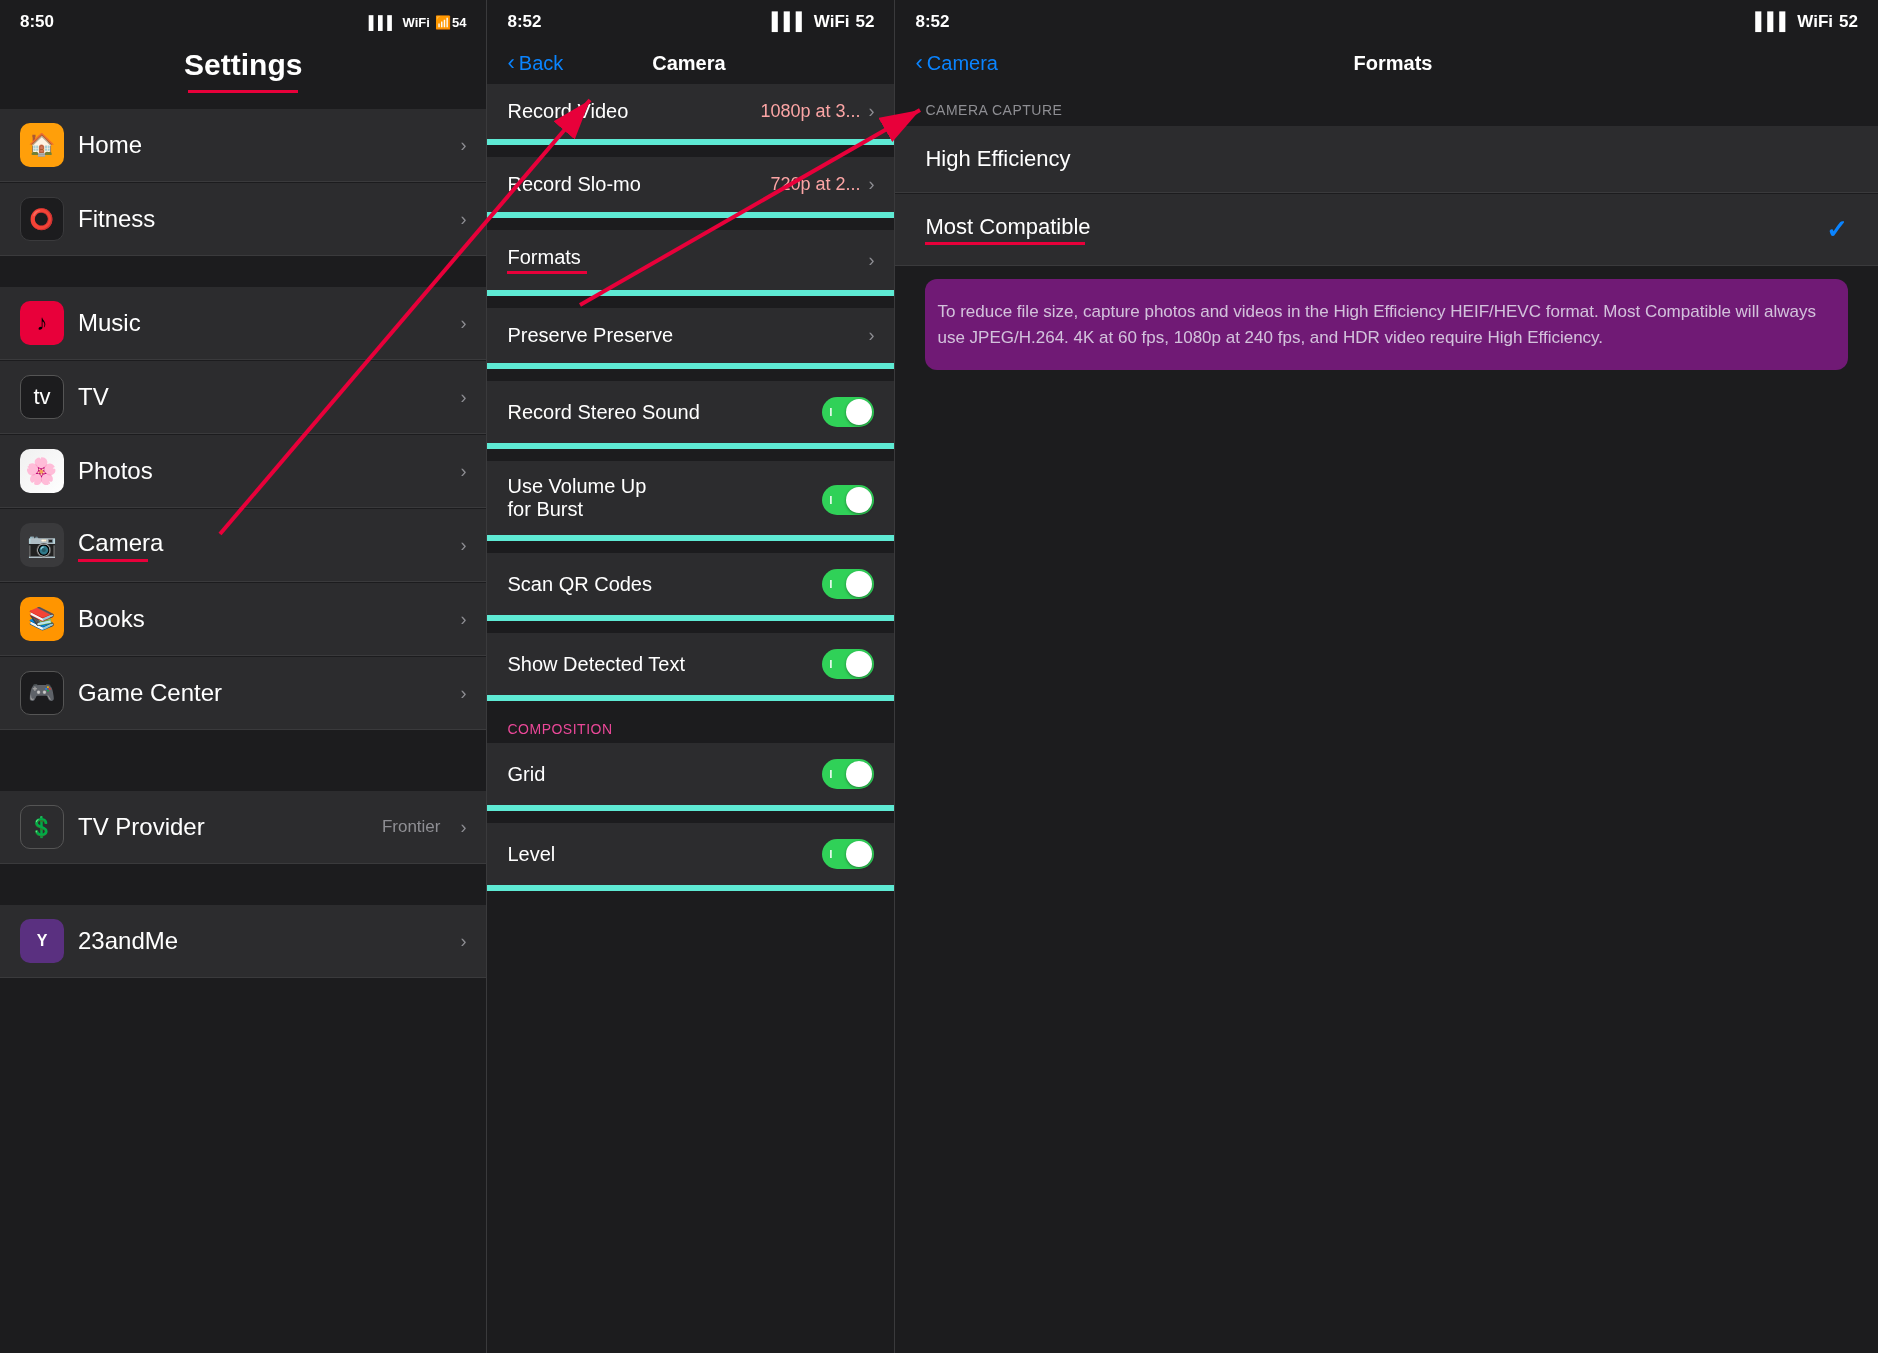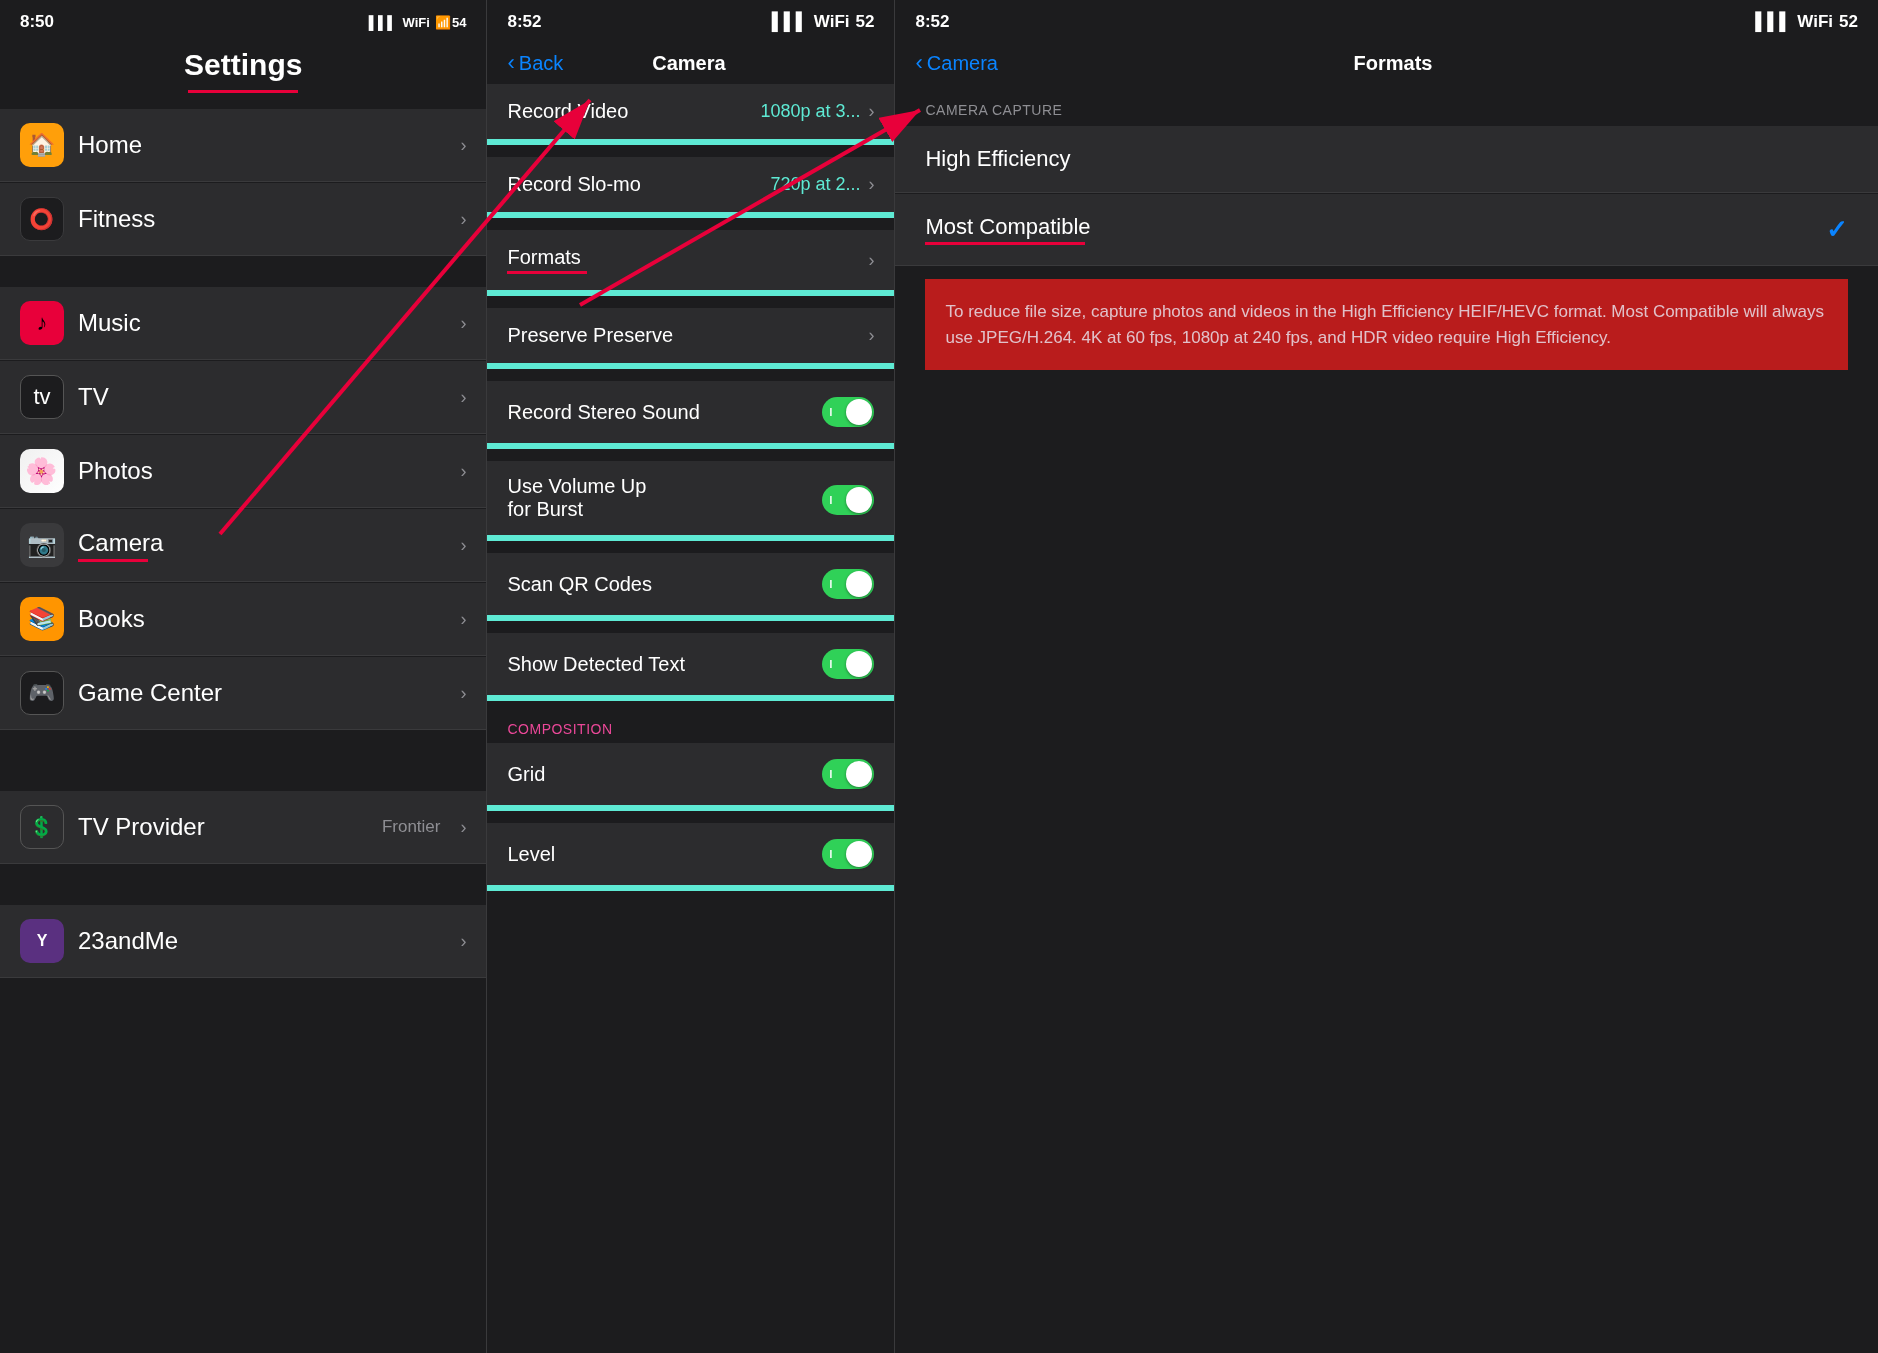--- a/index.html
+++ b/index.html
@@ -164,21 +164,21 @@
       cursor: pointer;
     }
     .camera-item-label {
       flex: 1;
       font-size: 20px;
       color: #fff;
       font-weight: 400;
     }
     .camera-item-value {
       font-size: 18px;
-      color: #5eead4;
+      color: #fca5a5;
       margin-right: 8px;
     }
     .formats-underline {
       display: block;
       width: 80px;
       height: 3px;
       background: #e8003a;
       margin-top: 2px;
     }
 
@@ -280,23 +280,23 @@
       font-weight: 500;
     }
     .checkmark {
       color: #0a84ff;
       font-size: 26px;
       font-weight: 700;
     }
 
     .format-description {
       margin: 12px 30px;
-      padding: 20px 20px;
-      background: #b91c1c;
-      border-radius: 0;
+      padding: 20px 12px;
+      background: #701a75;
+      border-radius: 12px;
       font-size: 17px;
       color: #ebebf5cc;
       line-height: 1.5;
     }
 
     
     .photos-pinwheel {
       font-size: 26px;
     }
 

